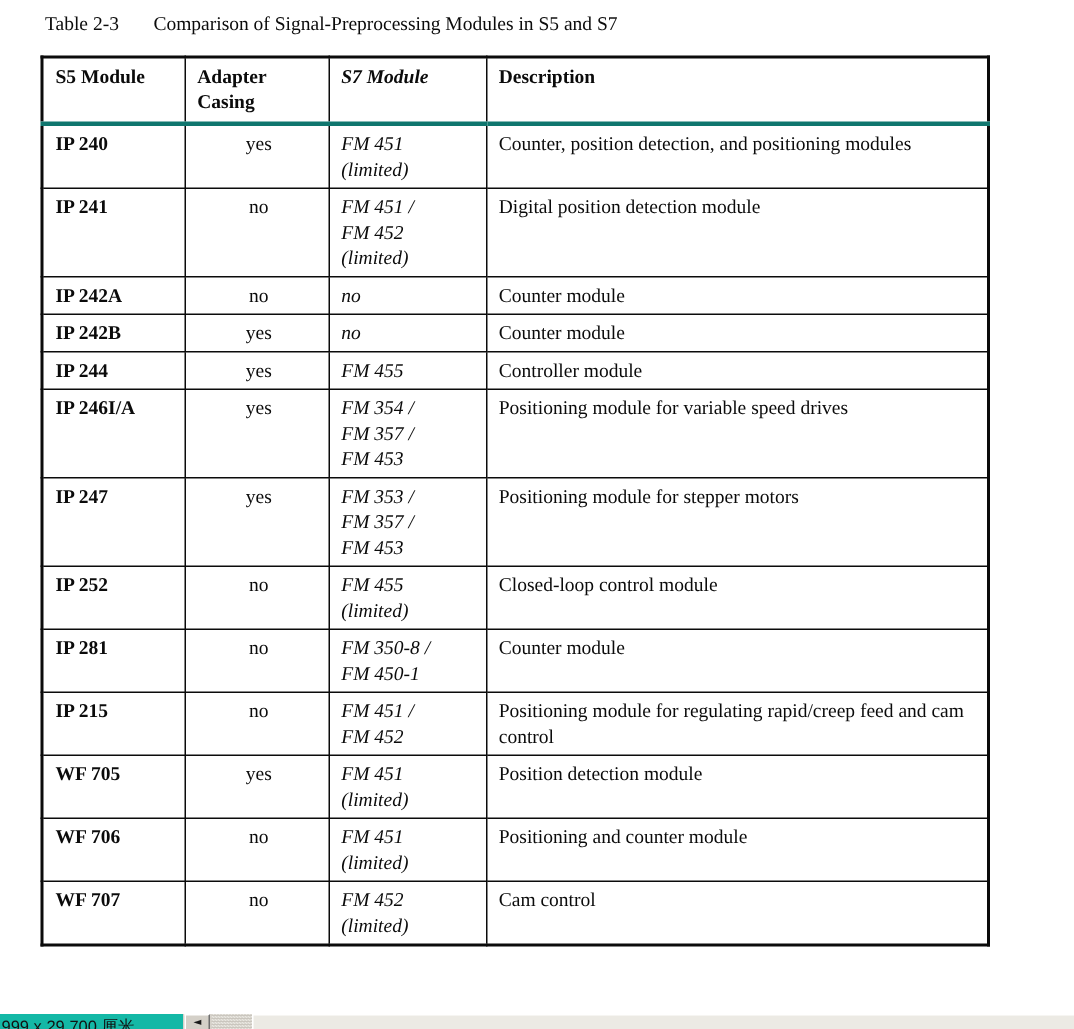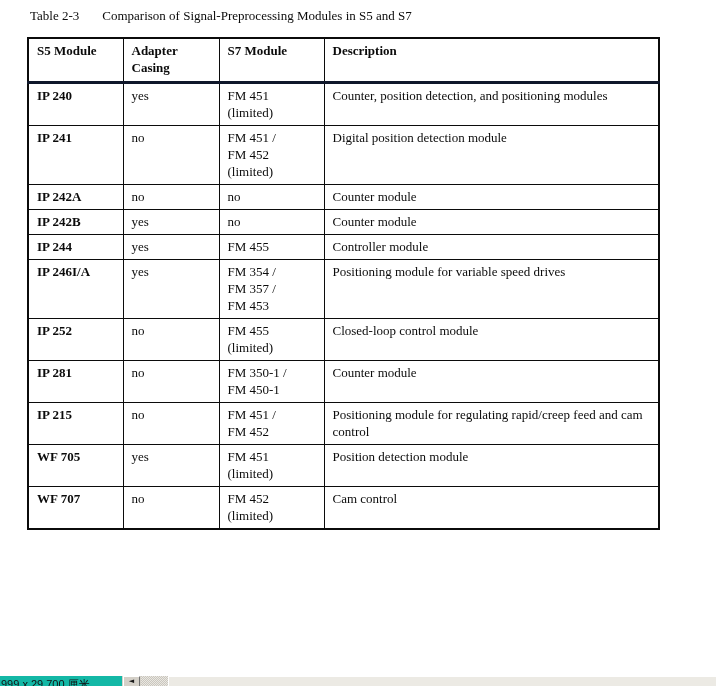--- a/index.html
+++ b/index.html
@@ -32,28 +32,28 @@
   table.cmp th, table.cmp td {
     border: 1px solid #0b0b0b;
     vertical-align: top;
     padding: 3px 5px 4px 8px;
     line-height: 17px;
     overflow: hidden;
   }
   table.cmp thead th {
     font-weight: bold;
     text-align: left;
-    border-bottom: 3px solid #0f172a;
+    border-bottom: 3px solid #0f766e;
     height: 44px;
   }
   .c1 { width: 95px; font-weight: bold; }
   .c2 { width: 96px; text-align: center; }
-  .c3 { width: 105px; }
+  .c3 { width: 105px; font-style: italic; }
   .c4 { width: 335px; }
-  th.c2, td.c2 { text-align: left; }
+  th.c2, td.c2 { text-align: center; }
   th.c2, td.c3 { white-space: pre-line; }
 
   
   .bottom-strip {
     position: absolute;
     left: 0; bottom: 0;
     width: 716px; height: 10px;
     background: #d6d2ca;
   }
   .status-left {
@@ -164,55 +164,70 @@
 
   <tr>
     <td class="c1">IP 246I/A</td>
     <td class="c2">yes</td>
     <td class="c3">FM 354 /
 FM 357 /
 FM 453</td>
     <td class="c4">Positioning module for variable speed drives</td>
   </tr>
 
+  <tr>
+    <td class="c1">IP 247</td>
+    <td class="c2">yes</td>
+    <td class="c3">FM 353 /
+FM 357 /
+FM 453</td>
+    <td class="c4">Positioning module for stepper motors</td>
+  </tr>
 
   <tr>
     <td class="c1">IP 252</td>
     <td class="c2">no</td>
     <td class="c3">FM 455
 (limited)</td>
     <td class="c4">Closed-loop control module</td>
   </tr>
 
 
 
   <tr>
     <td class="c1">IP 281</td>
     <td class="c2">no</td>
-    <td class="c3">FM 350-1 /
+    <td class="c3">FM 350-8 /
 FM 450-1</td>
     <td class="c4">Counter module</td>
   </tr>
 
   <tr>
     <td class="c1">IP 215</td>
     <td class="c2">no</td>
     <td class="c3">FM 451 /
 FM 452</td>
     <td class="c4">Positioning module for regulating rapid/creep feed and cam control</td>
   </tr>
 
   <tr>
     <td class="c1">WF 705</td>
     <td class="c2">yes</td>
     <td class="c3">FM 451
 (limited)</td>
     <td class="c4">Position detection module</td>
   </tr>
 
+  <tr>
+    <td class="c1">WF 706</td>
+    <td class="c2">no</td>
+    <td class="c3">FM 451
+(limited)</td>
+    <td class="c4">Positioning and counter module</td>
+  </tr>
 
   <tr>
     <td class="c1">WF 707</td>
     <td class="c2">no</td>
     <td class="c3">FM 452
 (limited)</td>
     <td class="c4">Cam control</td>
   </tr>
 </tbody>
 </table>

